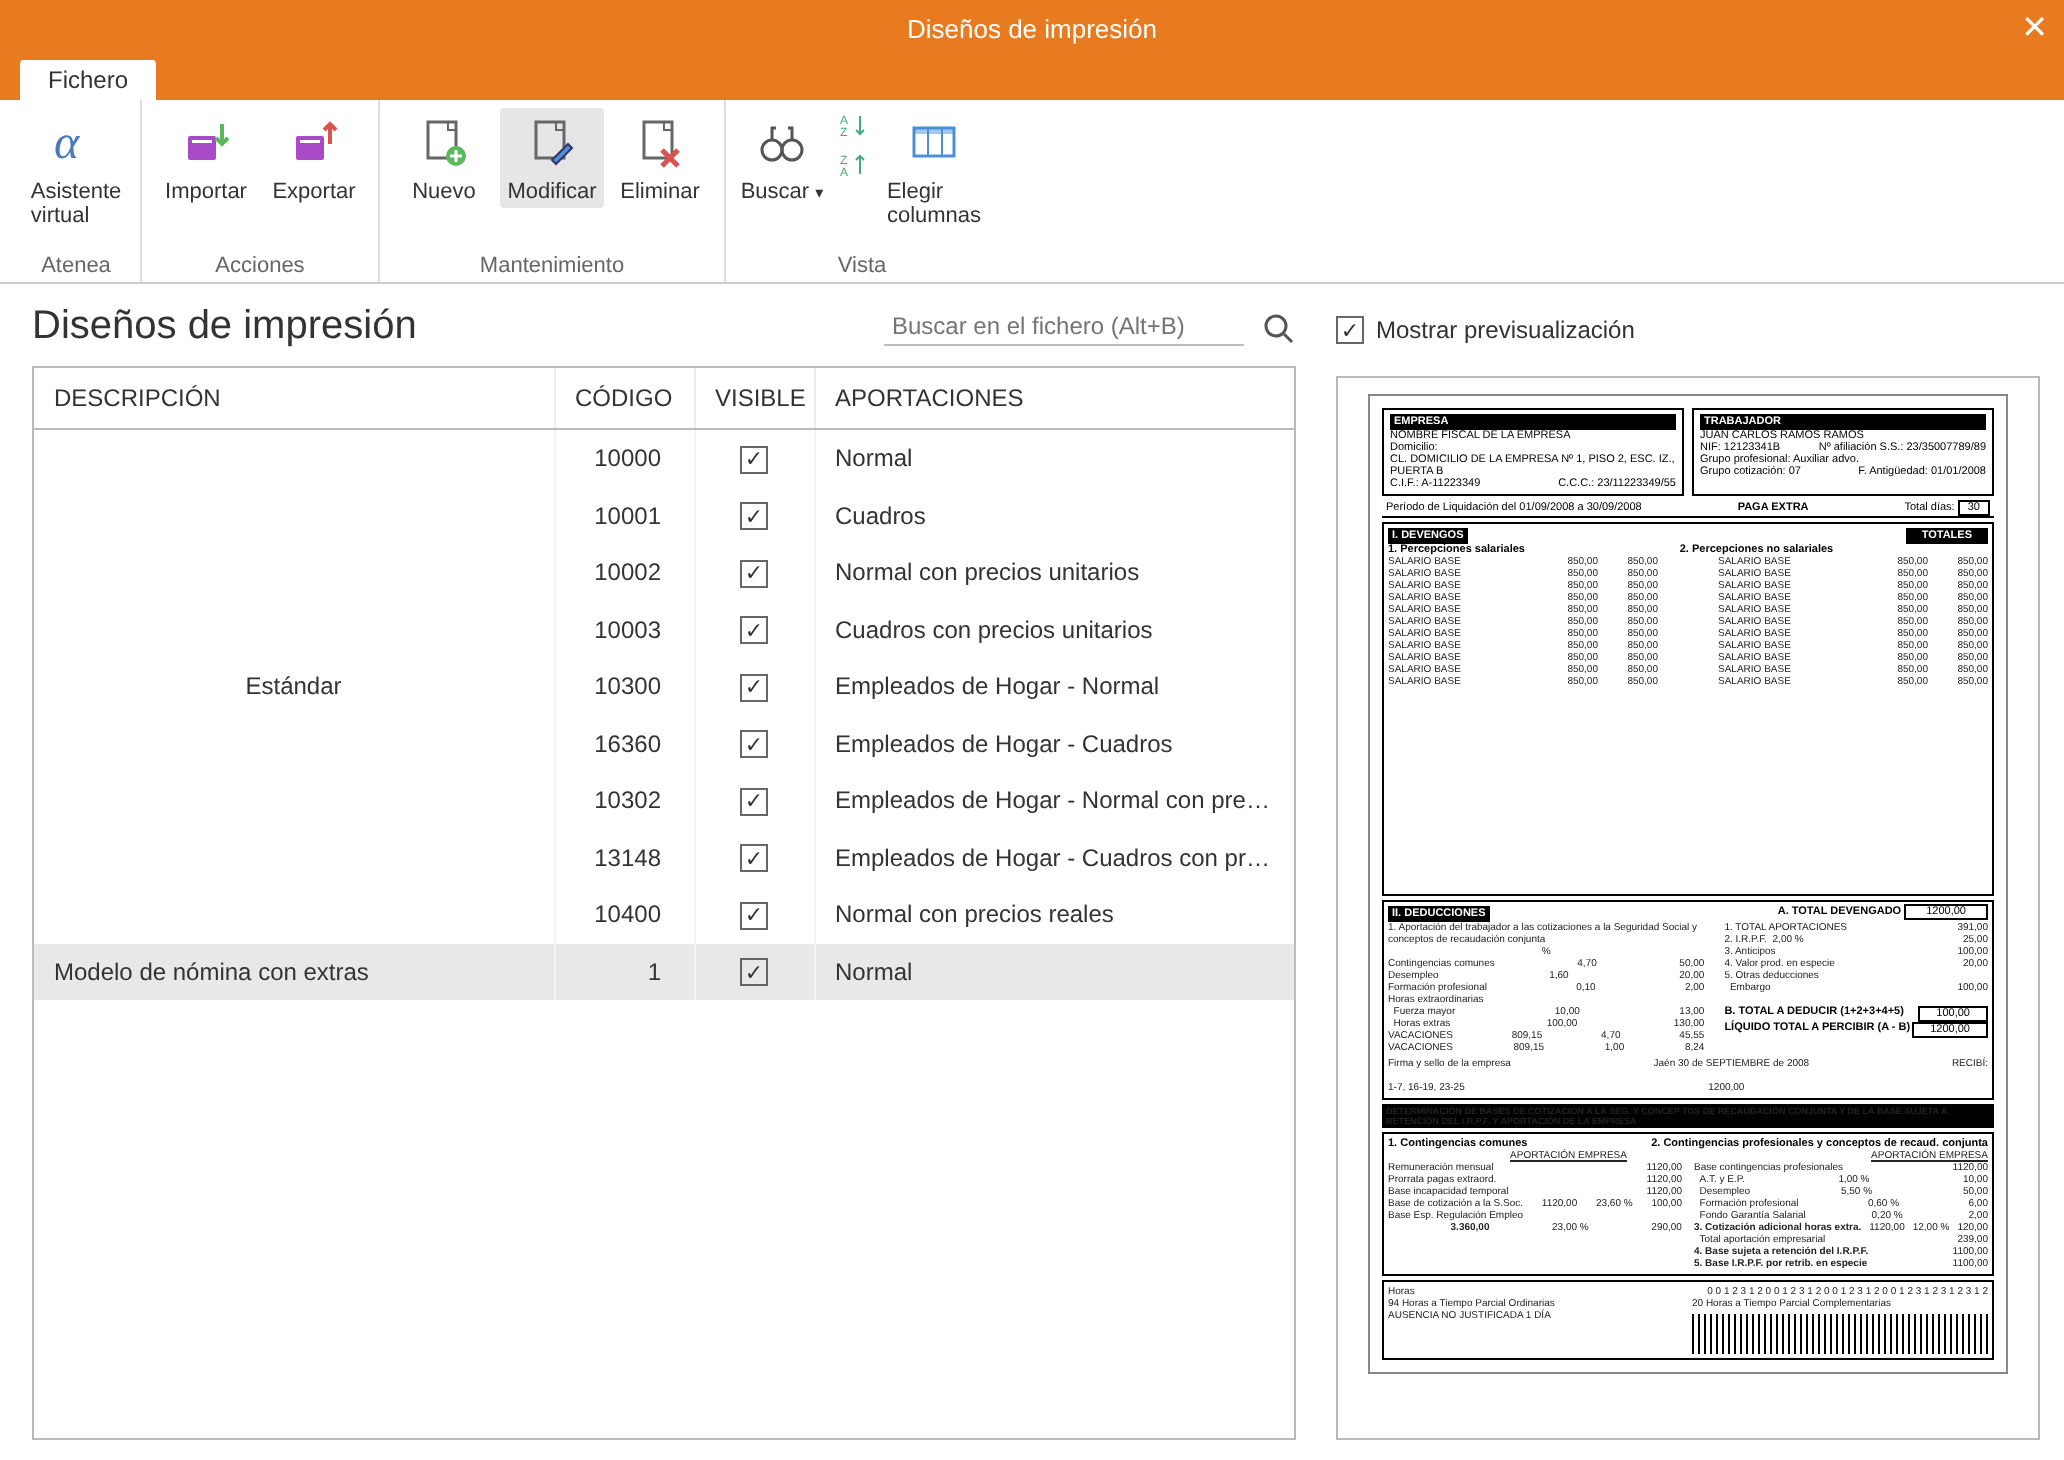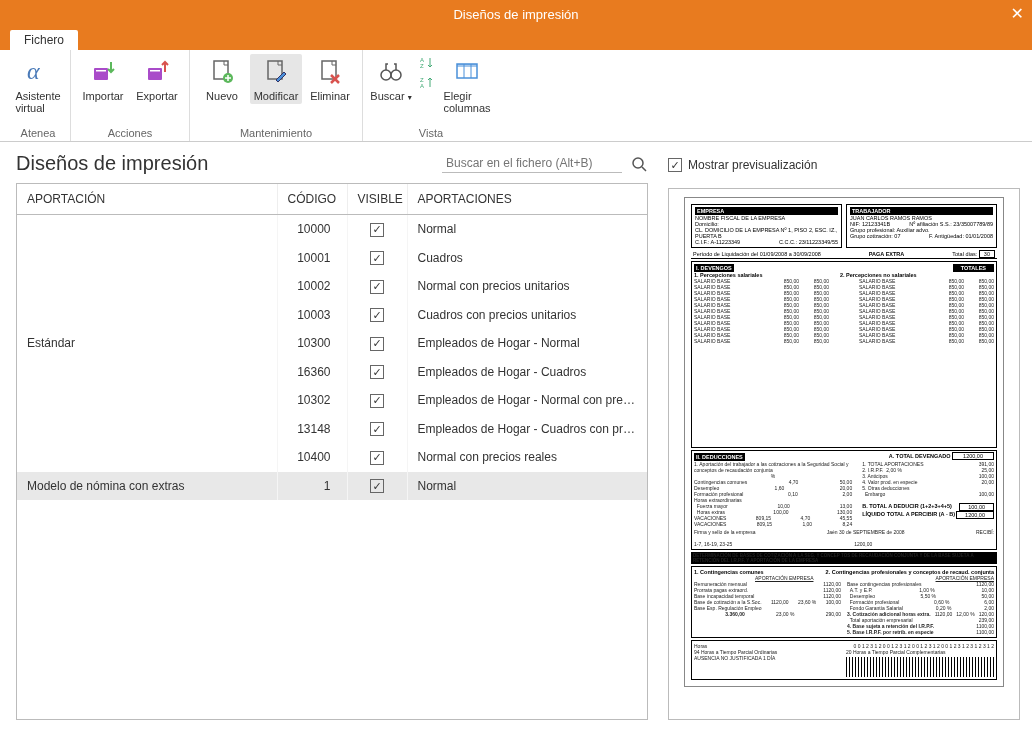--- a/index.html
+++ b/index.html
@@ -213,29 +213,29 @@
               <circle cx="7" cy="7" r="5" fill="none" stroke="#555" stroke-width="1.5"></circle>
               <line x1="11" y1="11" x2="15" y2="15" stroke="#555" stroke-width="1.5"></line>
             </svg>
         </span>
       </div>
     </div>
     <div class="tblwrap">
       <table class="grid">
         <thead>
           <tr>
-            <th class="col-desc">APORTACIÓN</th>
+            <th class="col-desc">DESCRIPCIÓN</th>
             <th class="col-code">CÓDIGO</th>
             <th class="col-vis">VISIBLE</th>
             <th class="col-obs">APORTACIONES</th>
           </tr>
         </thead>
         <tbody id="grid-body">
             <tr>
-              <td class="col-desc" rowspan="9" style="vertical-align: middle;">Estándar</td>
+              <td class="col-desc" rowspan="9" style="vertical-align: middle; text-align: center;">Estándar</td>
               <td class="col-code">10000</td>
               <td class="col-vis"><span class="chk on"></span></td>
               <td class="col-obs obs">Normal</td>
             </tr>
             <tr>
               <td class="col-code">10001</td>
               <td class="col-vis"><span class="chk on"></span></td>
               <td class="col-obs obs">Cuadros</td>
             </tr>
             <tr>

